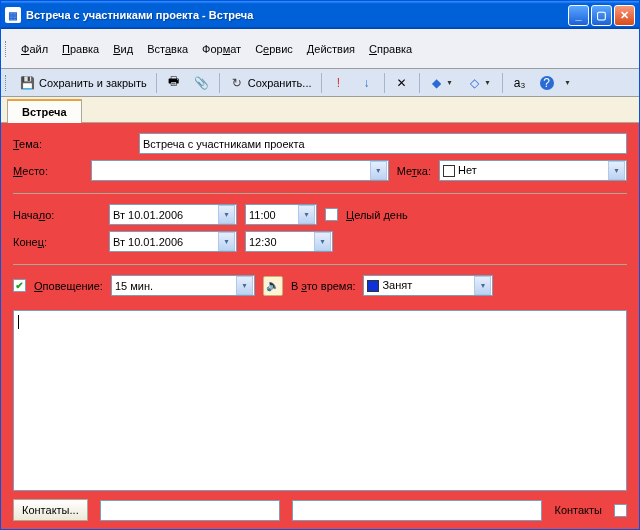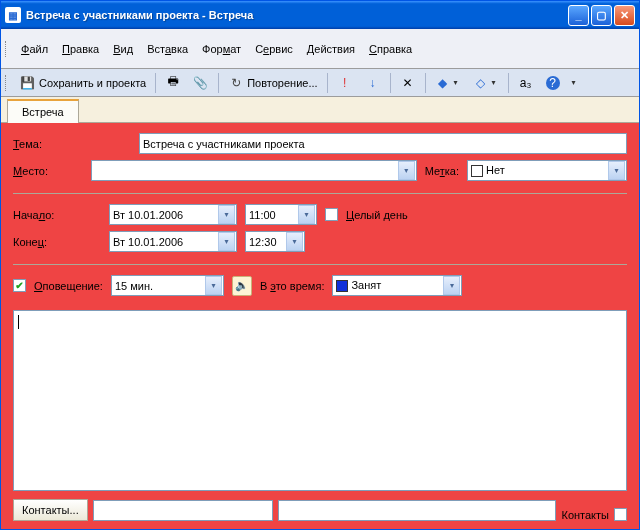--- a/index.html
+++ b/index.html
@@ -19,34 +19,34 @@
 .menuitem u { text-decoration: underline; }
 
 .toolbar { height: 28px; background: #dbe4f2; border-bottom: 1px solid #9c9c9c; display: flex; align-items: center; padding: 0 4px; gap: 2px; }
 .tbtn { height: 22px; padding: 0 4px; display: flex; align-items: center; gap: 3px; border: 1px solid transparent; border-radius: 2px; cursor: default; }
 .tsep { width: 1px; height: 20px; background: #a8b4cc; margin: 0 2px; }
 .tdrop { width: 7px; font-size: 8px; color: #333; }
 .ticon { width: 16px; height: 16px; display: inline-flex; align-items: center; justify-content: center; font-size: 12px; }
 
 .tabstrip { background: #f6f0de; height: 26px; display: flex; align-items: flex-end; padding: 0 6px 0 6px; border-bottom: 1px solid #aca899; }
 .tab { padding: 5px 14px; border: 1px solid #aca899; border-bottom: none; margin-right: 2px; background: #f6f0de; position: relative; top: 1px; }
-.tab.active { background: #fcfcf8; border-top: 2px solid #e8a33d; }
+.tab.active { background: #fcfcf8; border-top: 2px solid #e8a33d; font-weight: bold; }
 
 .content { flex: 1; background: #ef4444; padding: 10px 12px 8px 12px; display: flex; flex-direction: column; }
 .formrow { display: flex; align-items: center; margin-bottom: 6px; gap: 8px; }
 .label { width: 70px; }
 .label u { text-decoration: underline; }
 .textinput { flex: 1; height: 21px; border: 1px solid #7f9db9; padding: 0 3px; background: #fff; margin-left: 48px; }
 .combo { height: 21px; border: 1px solid #7f9db9; background: #fff; display: flex; align-items: center; position: relative; }
 .combo .cval { flex: 1; padding: 0 3px; }
 .combo .cbtn { width: 17px; height: 19px; margin: 0 1px 0 0; background: linear-gradient(to bottom, #e6eefc, #bcd3f2); border: 1px solid #b0c8ea; display: flex; align-items: center; justify-content: center; font-size: 8px; color: #4a6a99; }
 .hr { height: 1px; background: #aca899; margin: 6px 0 10px 0; }
 .textarea { flex: 1; border: 1px solid #7f9db9; background: #fff; padding: 4px; margin-top: 8px; margin-bottom: 8px; min-height: 160px; }
 .caret { border-left: 1px solid #000; height: 14px; width: 1px; display: inline-block; }
-.btnrow { display: flex; align-items: flex-end; gap: 5px; }
+.btnrow { display: flex; align-items: center; gap: 12px; }
 .pushbtn { height: 22px; padding: 0 8px; border: 1px solid #aca899; background: linear-gradient(to bottom, #fff, #ece9d8); }
 .inputnarrow { height: 21px; border: 1px solid #7f9db9; background: #fff; }
 .chk { width: 13px; height: 13px; border: 1px solid #7f9db9; background: #fff; display: inline-flex; align-items: center; justify-content: center; color: #21a121; font-size: 10px; font-weight: bold; }
 .colorswatch { width: 12px; height: 12px; display: inline-block; margin-right: 3px; border: 1px solid #333; vertical-align: middle; }
 .speaker { width: 20px; height: 20px; border: 1px solid #c9b27a; background: #fdf4d5; display: flex; align-items: center; justify-content: center; border-radius: 2px; font-size: 11px; }
 </style>
 </head>
 <body>
 
 <div class="window">
@@ -70,33 +70,33 @@
     <div class="menuitem">Фор<u>м</u>ат</div>
     <div class="menuitem">С<u>е</u>рвис</div>
     <div class="menuitem"><u>Д</u>ействия</div>
     <div class="menuitem"><u>С</u>правка</div>
   </div>
 
   <div class="toolbar">
     <div class="menuhandle"></div>
     <div class="tbtn">
       <span class="ticon" style="color:#2a6bd4">💾</span>
-      <span>Сохранить и проекта</span>
+      <span>Сохранить и закрыть</span>
     </div>
     <div class="tsep"></div>
     <div class="tbtn">
         <span class="ticon">🖶</span>
       </div>
     <div class="tbtn">
         <span class="ticon" style="color:#666">📎</span>
       </div>
     <div class="tsep"></div>
     <div class="tbtn">
       <span class="ticon" style="color:#444">↻</span>
-      <span>Повторение...</span>
+      <span>Сохранить...</span>
     </div>
     <div class="tsep"></div>
     <div class="tbtn">
         <span class="ticon" style="color:#d33">!</span>
       </div>
     <div class="tbtn">
         <span class="ticon" style="color:#2a6bd4">↓</span>
       </div>
     <div class="tsep"></div>
     <div class="tbtn">
@@ -134,21 +134,21 @@
       <input class="textinput" value="Встреча с участниками проекта" style="">
     </div>
 
     <div class="formrow">
       <div class="label"><u>М</u>есто:</div>
       <div class="combo" style="flex:1">
         <div class="cval"></div>
         <div class="cbtn">▾</div>
       </div>
       <div class="label" style="width:auto">Ме<u>т</u>ка:</div>
-      <div class="combo" style="width:160px">
+      <div class="combo" style="width:188px">
         <div class="cval"><span class="colorswatch" style="background:#fff"></span><span>Нет</span></div>
         <div class="cbtn">▾</div>
       </div>
     </div>
 
     <div class="hr"></div>
 
     <div class="formrow">
       <div class="label" style="width:88px">Нача<u>л</u>о:</div>
       <div class="combo" style="width:128px">
@@ -162,32 +162,32 @@
       <span class="chk"></span>
       <span><u>Ц</u>елый день</span>
     </div>
 
     <div class="formrow">
       <div class="label" style="width:88px">Коне<u>ц</u>:</div>
       <div class="combo" style="width:128px">
         <div class="cval">Вт 10.01.2006</div>
         <div class="cbtn">▾</div>
       </div>
-      <div class="combo" style="width:60px">
+      <div class="combo" style="width:88px">
         <div class="cval">12:30</div>
         <div class="cbtn">▾</div>
       </div>
     </div>
 
     <div class="hr"></div>
 
     <div class="formrow">
       <span class="chk">✔</span>
       <span><u>О</u>повещение:</span>
-      <div class="combo" style="width:113px">
+      <div class="combo" style="width:144px">
         <div class="cval">15 мин.</div>
         <div class="cbtn">▾</div>
       </div>
       <div class="speaker">
           <span>🔈</span>
         </div>
       <span>В <u>э</u>то время:</span>
       <div class="combo" style="width:130px">
         <div class="cval"><span class="colorswatch" style="background:#1030d8"></span><span>Занят</span></div>
         <div class="cbtn">▾</div>

